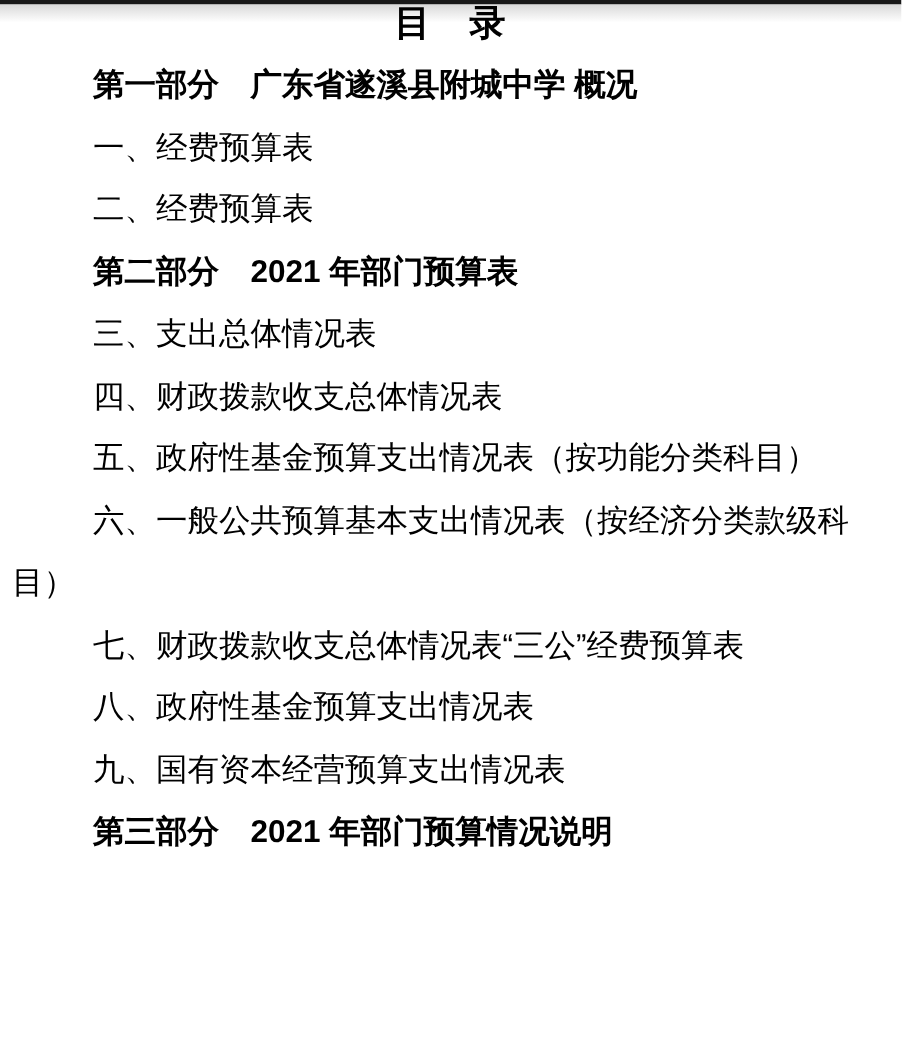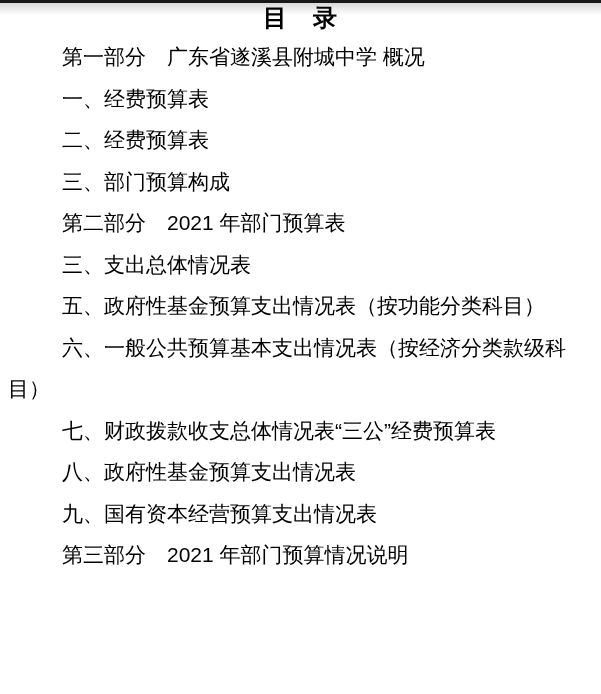--- a/index.html
+++ b/index.html
@@ -13,51 +13,52 @@
   .page { position: relative; width: 601px; height: 694px; }
   .top-bar { height: 3px; background: #181818; width: 601px; }
   .top-fade { height: 12px; width: 601px; background: linear-gradient(#d9d9d9, #ffffff); }
   .doc-title {
     margin: -13px 0 0 0;
     text-align: center;
     font-size: 24px;
     font-weight: 700;
     line-height: 32px;
     letter-spacing: 1px;
+    font-family: Liberation Mono, monospace;
   }
   .toc { margin-top: 2px; }
   .toc p {
     margin: 0;
     width: 570px;
     padding-left: 8px;
     text-indent: 54px;
     font-size: 21px;
     line-height: 41.5px;
     font-weight: 400;
     word-break: normal;
     line-break: strict;
   }
-  .toc p.section-heading { font-weight: 400; }
+  .toc p.section-heading { font-weight: 700; }
 </style>
 </head>
 <body>
 
 <div class="page">
   <div class="top-bar"></div>
   <div class="top-fade"></div>
 
   <h1 class="doc-title">目　录</h1>
 
   <div class="toc">
     <p class="section-heading">第一部分　广东省遂溪县附城中学 概况</p>
     <p>一、经费预算表</p>
     <p>二、经费预算表</p>
-    <p>三、部门预算构成</p>
     <p class="section-heading">第二部分　2021 年部门预算表</p>
     <p>三、支出总体情况表</p>
+    <p>四、财政拨款收支总体情况表</p>
     <p>五、政府性基金预算支出情况表（按功能分类科目）</p>
     <p>六、一般公共预算基本支出情况表（按经济分类款级科目）</p>
     <p>七、财政拨款收支总体情况表“三公”经费预算表</p>
     <p>八、政府性基金预算支出情况表</p>
     <p>九、国有资本经营预算支出情况表</p>
     <p class="section-heading">第三部分　2021 年部门预算情况说明</p>
   </div>
 </div>
 
 </body></html>

